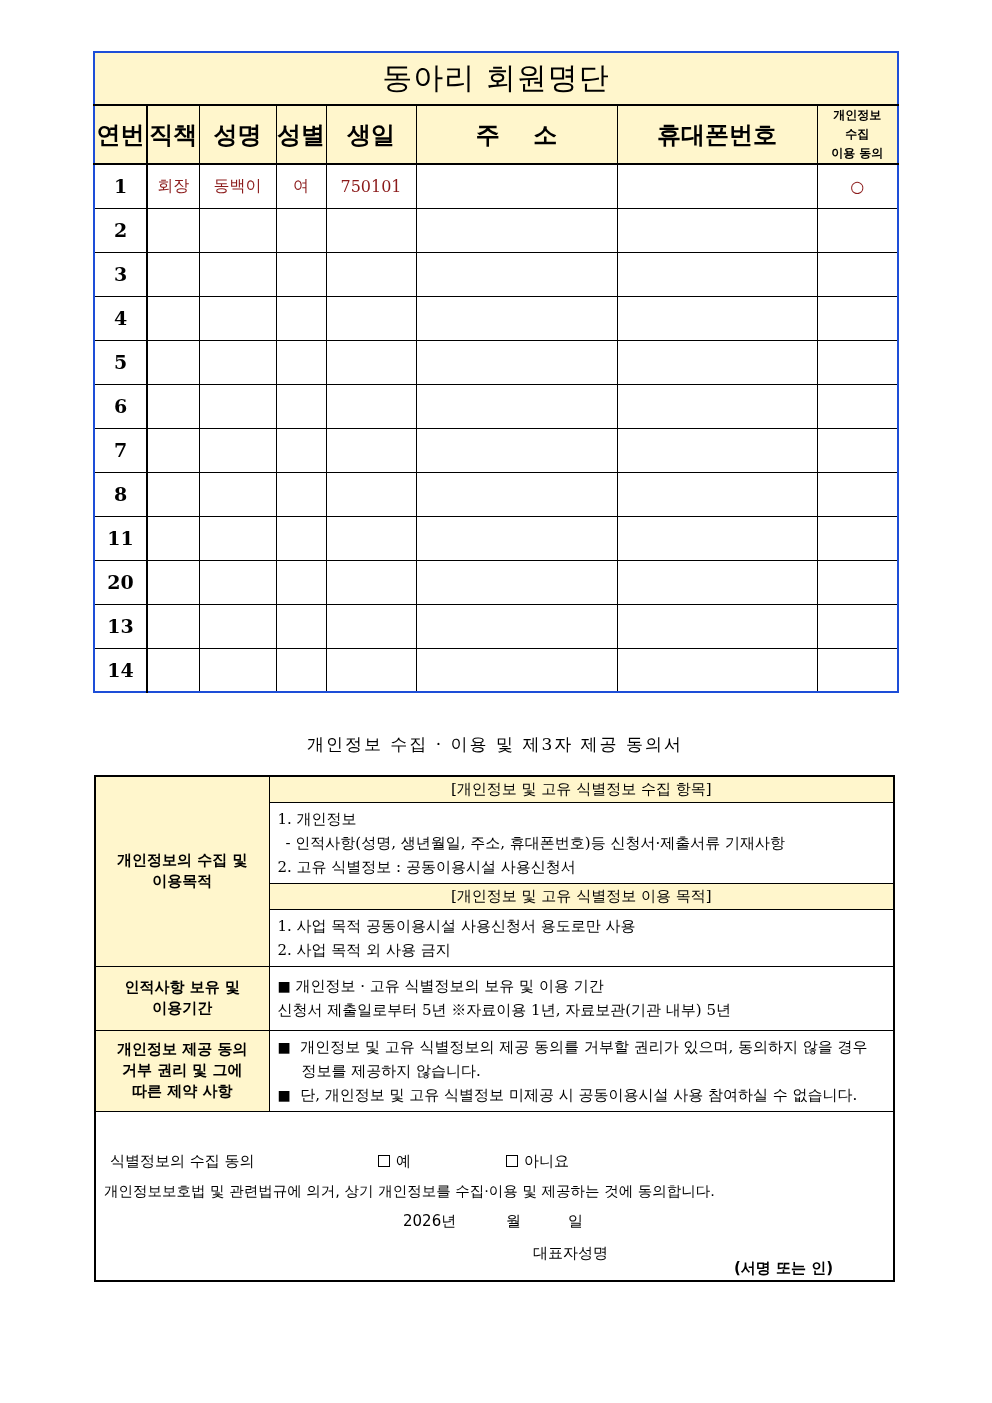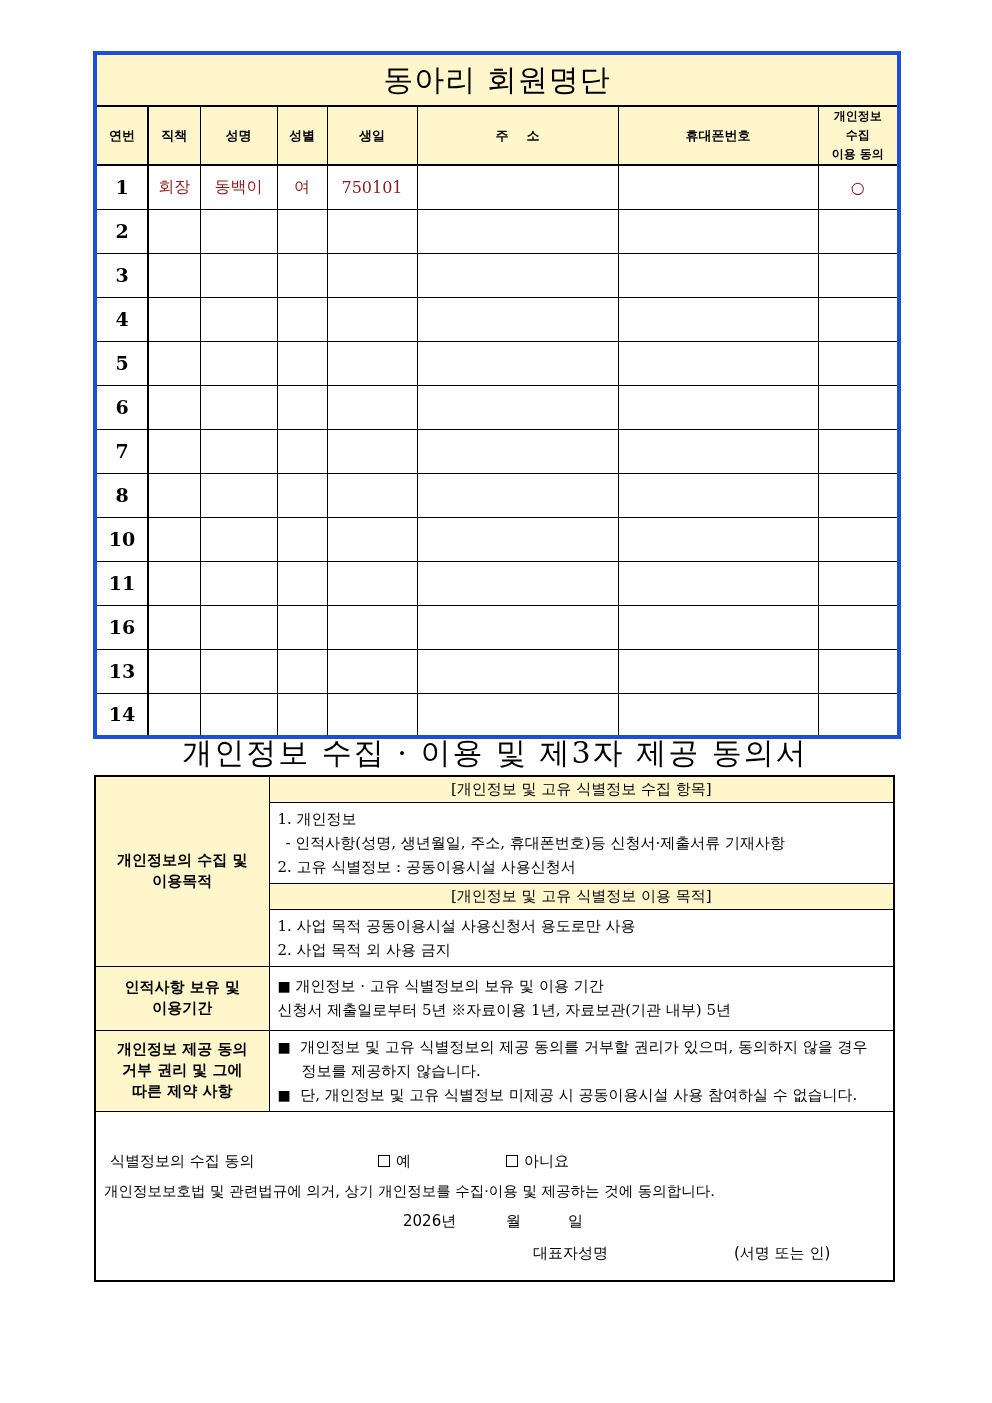--- a/index.html
+++ b/index.html
@@ -3,43 +3,43 @@
   <meta charset="utf-8">
   <style>
     * { box-sizing: border-box; margin: 0; padding: 0; }
     html, body { width: 992px; height: 1403px; background: #ffffff; }
     body { position: relative; font-family: "DejaVu Serif", "Liberation Serif", serif; color: #000; }
 
     
     .roster {
       position: absolute; left: 93px; top: 51px; width: 804px;
       border-collapse: collapse; table-layout: fixed;
-      border: 4px solid #1d4ed8;
+      border: 2px solid #1d4ed8;
     }
     .roster td, .roster th {
       border: 1.5px solid #000; text-align: center; vertical-align: middle; padding: 0;
     }
     .roster .title-cell {
       background: #FFF6CC; height: 53px; font-size: 30px; font-weight: normal;
       letter-spacing: 1px; border-bottom: 2.5px solid #000;
     }
     .roster .hdr th {
-      background: #FFF6CC; height: 57px; font-size: 13px; font-weight: bold;
+      background: #FFF6CC; height: 57px; font-size: 24px; font-weight: bold;
       border-bottom: 2.5px solid #000;
     }
     .roster .hdr th.small { font-size: 12px; line-height: 19px; }
     .roster .row td { height: 44px; }
     .roster .row td.num { font-size: 19px; font-weight: bold; border-right: 2.5px solid #000; }
     .roster .row td.filled { color: #8B1A1A; font-size: 16px; }
     .roster .hdr th.numh { border-right: 2.5px solid #000; }
 
     
     .consent-title {
       position: absolute; left: 93px; top: 733px; width: 804px; text-align: center;
-      font-size: 30px; letter-spacing: 2px;
+      font-size: 17px; letter-spacing: 2px;
     }
 
     
     .consent {
       position: absolute; left: 94px; top: 775px; width: 801px;
       border-collapse: collapse; table-layout: fixed; border: 2.5px solid #000;
     }
     .consent td { border: 1.2px solid #000; vertical-align: middle; }
     .consent td.label {
       background: #FFF6CC; text-align: center; font-family: "DejaVu Sans", "Liberation Sans", sans-serif;
@@ -173,44 +173,34 @@
     <td class="num">8</td>
     <td class="filled"></td>
     <td class="filled"></td>
     <td class="filled"></td>
     <td class="filled"></td>
     <td class="filled"></td>
     <td class="filled"></td>
     <td class="filled"></td>
   </tr>
 
-  <tr class="row">
-    <td class="num">10</td>
-    <td class="filled"></td>
-    <td class="filled"></td>
-    <td class="filled"></td>
-    <td class="filled"></td>
-    <td class="filled"></td>
-    <td class="filled"></td>
-    <td class="filled"></td>
-  </tr>
 
   <tr class="row">
     <td class="num">11</td>
     <td class="filled"></td>
     <td class="filled"></td>
     <td class="filled"></td>
     <td class="filled"></td>
     <td class="filled"></td>
     <td class="filled"></td>
     <td class="filled"></td>
   </tr>
 
   <tr class="row">
-    <td class="num">16</td>
+    <td class="num">20</td>
     <td class="filled"></td>
     <td class="filled"></td>
     <td class="filled"></td>
     <td class="filled"></td>
     <td class="filled"></td>
     <td class="filled"></td>
     <td class="filled"></td>
   </tr>
 
   <tr class="row">
@@ -300,17 +290,17 @@
         <span class="chk"></span><span>예</span>
       </div>
       <div class="line" style="left:410px; top:40px;">
         <span class="chk"></span><span>아니요</span>
       </div>
       <div class="line" style="left:8px; top:70px; font-size:14.5px;">개인정보보호법 및 관련법규에 의거, 상기 개인정보를 수집·이용 및 제공하는 것에 동의합니다.</div>
       <div class="line" style="left:307px; top:100px;">2026년</div>
       <div class="line" style="left:410px; top:100px;">월</div>
       <div class="line" style="left:472px; top:100px;">일</div>
       <div class="line" style="left:437px; top:132px;">대표자성명</div>
-      <div class="line" style="left:638px; top:132px;">(서명 또는 인)</div>
+      <div class="line" style="left:638px; top:147px;font-weight:bold;">(서명 또는 인)</div>
     </td>
   </tr>
 </tbody>
   </table>
 
 </body></html>

